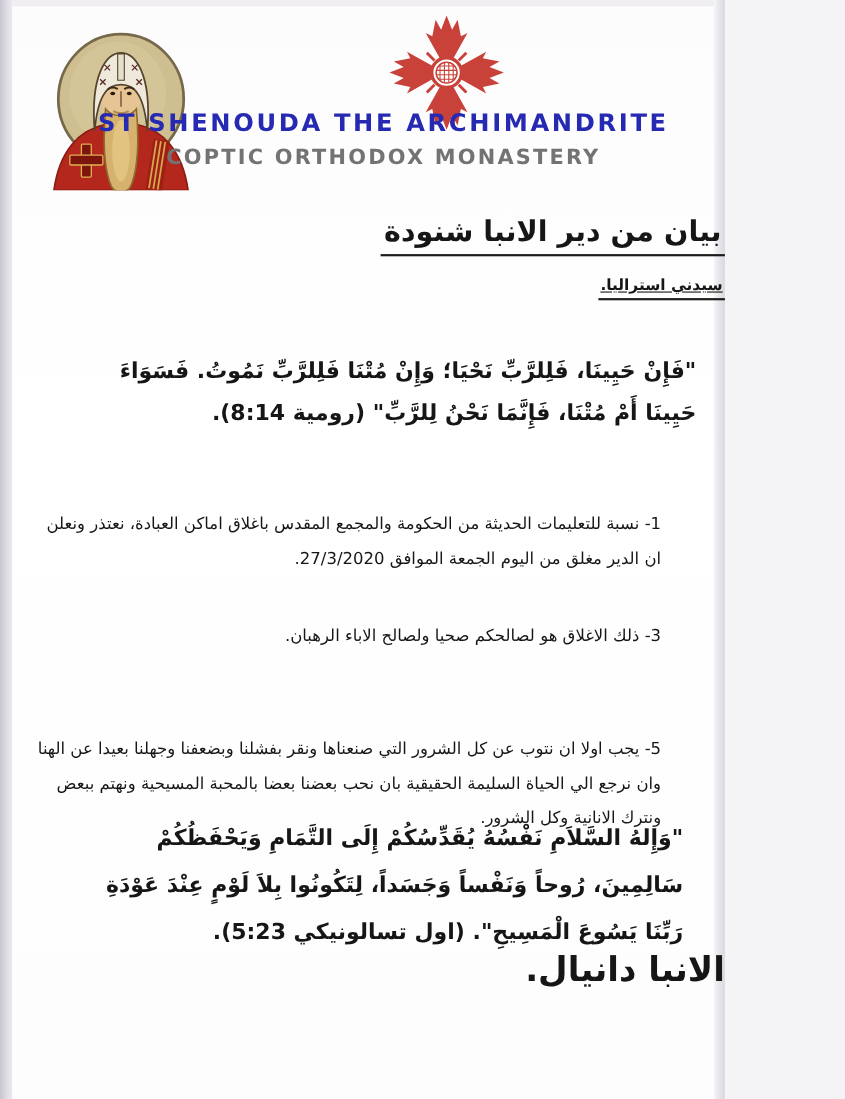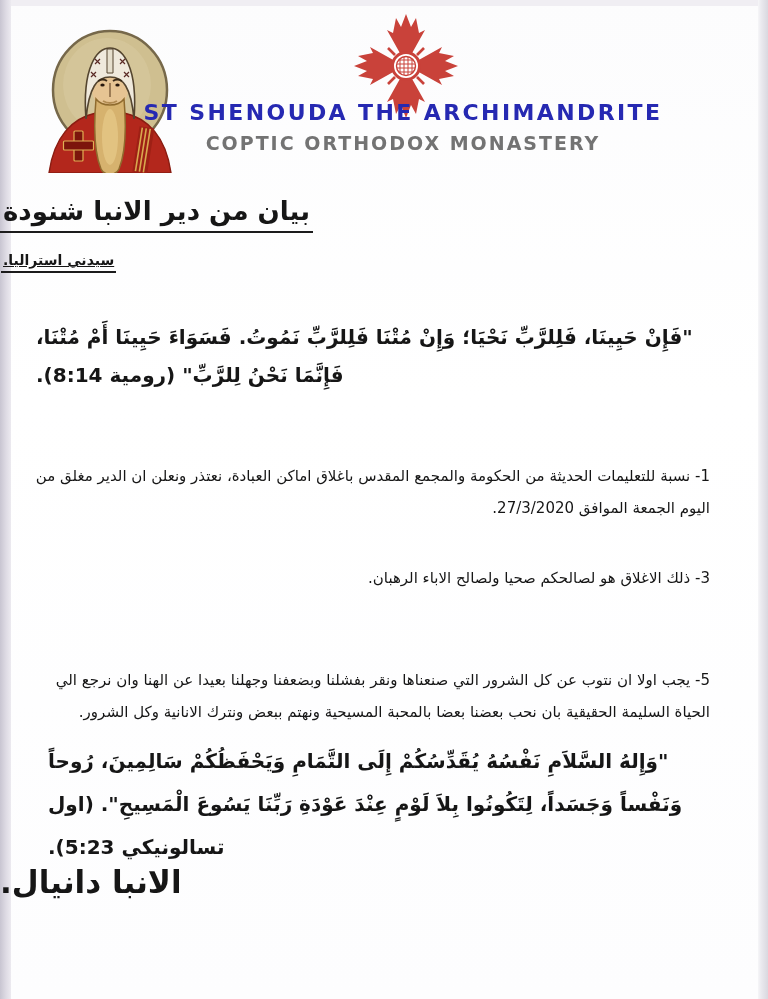--- a/index.html
+++ b/index.html
@@ -2,30 +2,30 @@
 <html lang="ar"><head>
 <meta charset="utf-8">
 <style>
   html,body{margin:0;padding:0;}
   body{
     width:768px;height:999px;overflow:hidden;
     background:#f4f3f6;
     font-family:"DejaVu Sans",sans-serif;
     -webkit-font-smoothing:antialiased;
   }
-  .photo{position:relative;width:768px;height:999px;background:#fbfbfc;}
+  .photo{position:relative;width:659px;height:999px;background:#fbfbfc;}
   .edge-left{position:absolute;left:0;top:0;bottom:0;width:11px;
     background:linear-gradient(90deg,#c8c5d1 0%,#dedbe4 55%,#eceaf0 100%);}
   .edge-right{position:absolute;right:0;top:0;bottom:0;width:10px;
     background:linear-gradient(270deg,#d9d8df 0%,#ebeaef 70%,#f6f6f8 100%);}
   .edge-top{position:absolute;left:11px;right:10px;top:0;height:6px;background:#f0eef3;}
   .sheet{position:absolute;left:11px;right:10px;top:0;bottom:0;
     background:linear-gradient(180deg,#fcfcfd 0%,#ffffff 40%,#fdfdfe 100%);}
   .abs{position:absolute;}
-  .center{text-align:left;}
+  .center{text-align:right;margin-left:36px;}
   
   .saint{left:44px;top:27px;width:130px;height:146px;}
   .cross{left:336px;top:10px;width:140px;height:112px;}
   .en-line1{top:100px;left:60px;right:22px;color:#2629b2;font-weight:bold;
     font-size:22px;letter-spacing:2.4px;white-space:nowrap;text-align:center;}
   .en-line2{top:132px;left:60px;right:22px;color:#737373;font-weight:bold;
     font-size:19px;letter-spacing:2px;white-space:nowrap;text-align:center;}
   
   .ar{direction:rtl;color:#161616;}
   .ar-title{top:196px;left:0;right:0;font-size:26px;font-weight:bold;}

